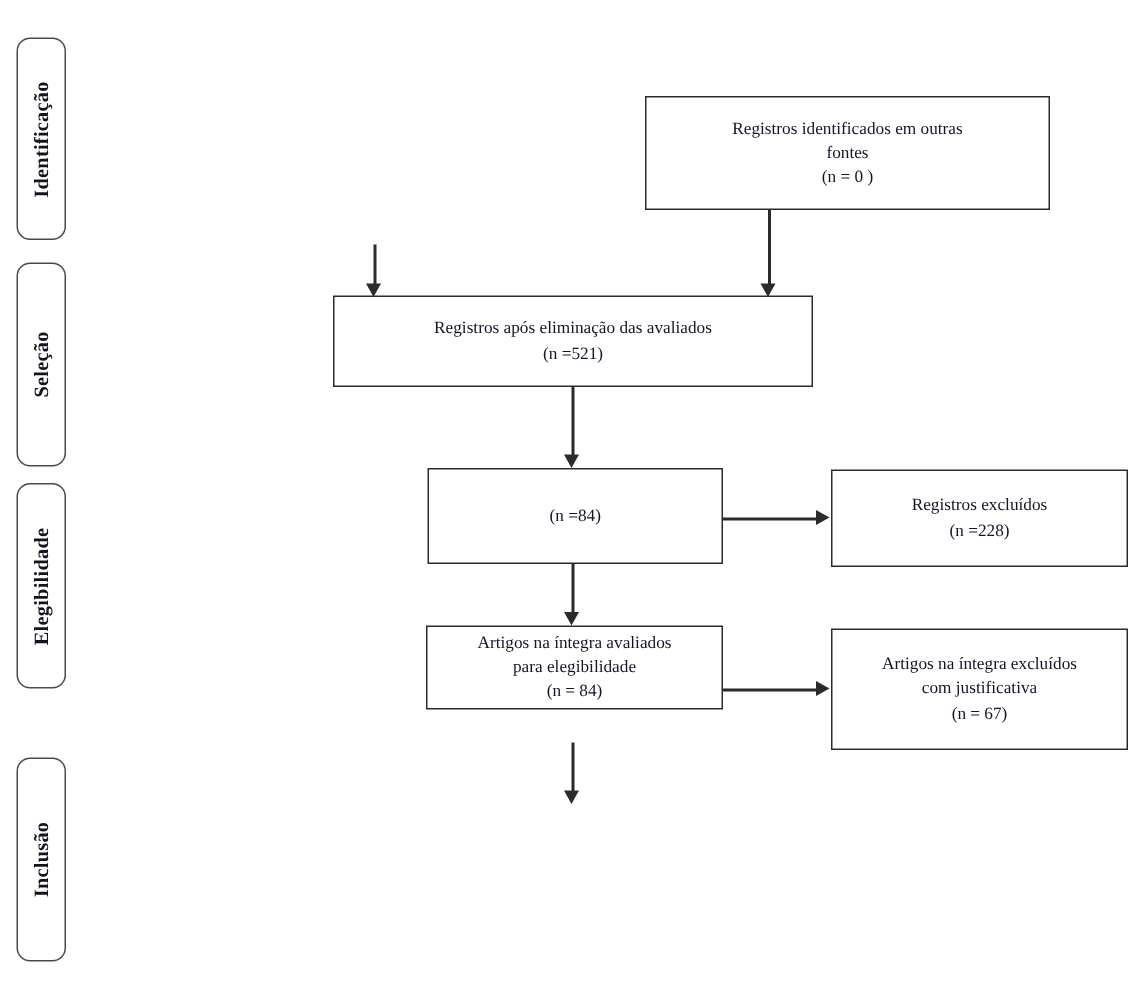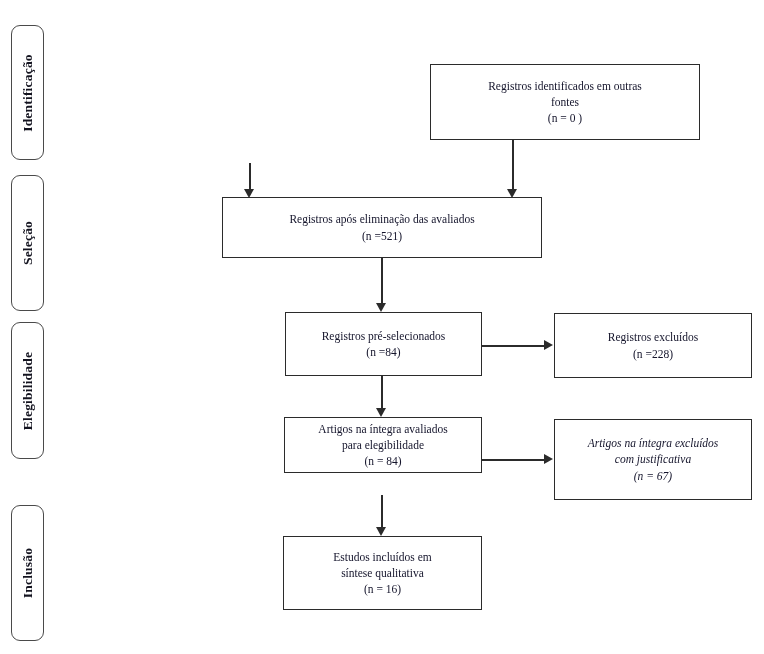--- a/index.html
+++ b/index.html
@@ -117,46 +117,40 @@
     <span class="line">fontes</span>
     <span class="line">(n =  0 )</span>
   </div>
 
   <div class="flow-box" style="left:222px; top:197px; width:320px; height:61px;">
     <span class="line">Registros após eliminação das avaliados</span>
     <span class="line">(n =521)</span>
   </div>
 
   <div class="flow-box" style="left:285px; top:312px; width:197px; height:64px;">
-    <span class="line">Registros pré-selecionados</span>
     <span class="line">(n =84)</span>
   </div>
 
   <div class="flow-box" style="left:554px; top:313px; width:198px; height:65px;">
     <span class="line">Registros excluídos</span>
     <span class="line">(n =228)</span>
   </div>
 
   <div class="flow-box" style="left:284px; top:417px; width:198px; height:56px;">
     <span class="line">Artigos na íntegra avaliados</span>
     <span class="line">para elegibilidade</span>
     <span class="line">(n = 84)</span>
   </div>
 
-  <div class="flow-box" style="left:554px; top:419px; width:198px; height:81px;font-style:italic;">
+  <div class="flow-box" style="left:554px; top:419px; width:198px; height:81px;">
     <span class="line">Artigos na íntegra excluídos</span>
     <span class="line">com justificativa</span>
     <span class="line">(n = 67)</span>
   </div>
 
-  <div class="flow-box" style="left:283px; top:536px; width:199px; height:74px;">
-    <span class="line">Estudos incluídos em</span>
-    <span class="line">síntese qualitativa</span>
-    <span class="line">(n = 16)</span>
-  </div>
 
   <div class="conn-v" style="left:249px; top:163px; height:27px;"></div>
   <div class="arrow-down" style="left:244px; top:189px;"></div>
 
   <div class="conn-v" style="left:512px; top:140px; height:50px;"></div>
   <div class="arrow-down" style="left:507px; top:189px;"></div>
 
   <div class="conn-v" style="left:381px; top:258px; height:46px;"></div>
   <div class="arrow-down" style="left:376px; top:303px;"></div>
 

